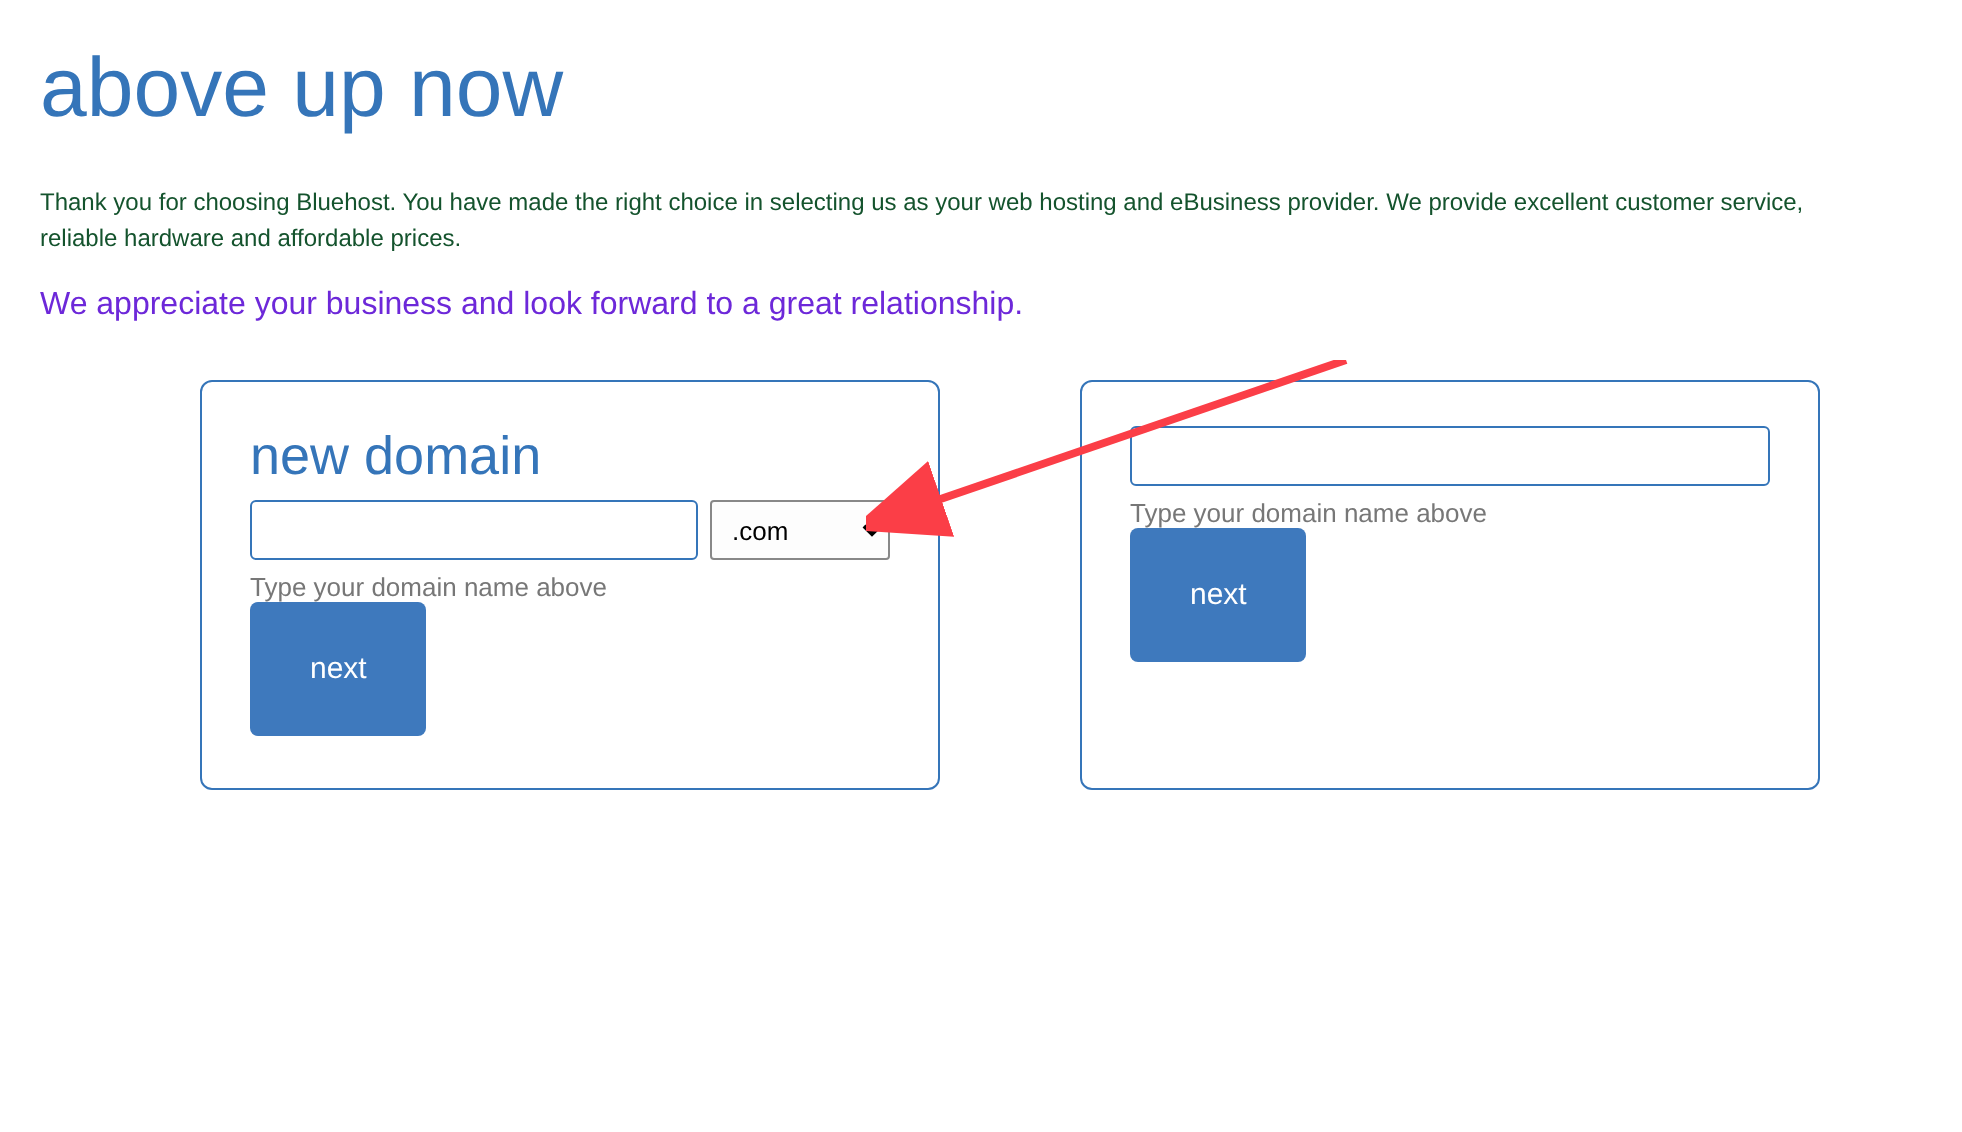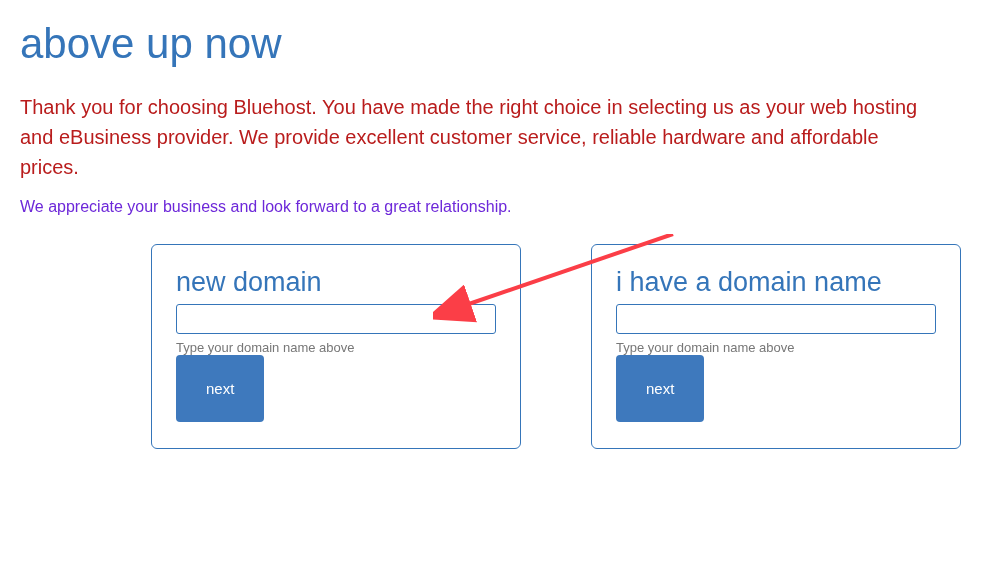--- a/index.html
+++ b/index.html
@@ -14,37 +14,36 @@
       padding: 20px;
       width: 981px;
     }
     .page-title {
       color: #3575b9;
       font-size: 42px;
       font-weight: 300;
       margin-bottom: 24px;
     }
     .intro-text {
-      color: #b91c1c;
-      font-size: 20px;
+      color: #14532d;
+      font-size: 12px;
       line-height: 1.5;
       margin-bottom: 16px;
       max-width: 920px;
     }
     .secondary-text {
       color: #6d28d9;
       font-size: 16px;
       margin-bottom: 28px;
     }
     .cards {
       display: flex;
       gap: 70px;
       padding-left: 80px;
       position: relative;
-      justify-content: flex-end;
     }
     .card {
       border: 1px solid #3575b9;
       border-radius: 6px;
       padding: 22px 24px 26px;
       width: 370px;
       background: #fff;
     }
     .card-title {
       color: #3575b9;
@@ -121,27 +120,29 @@
         <polygon points="0 0, 12 5, 0 10" fill="#fb3e47"></polygon>
       </marker>
     </defs>
     <line x1="240" y1="0" x2="30" y2="72" stroke="#fb3e47" stroke-width="4" marker-end="url(#arrowhead)"></line>
   </svg>
 
   <div class="card">
     <h2 class="card-title">new domain</h2>
     <div class="input-row">
       <input type="text" class="domain-input" placeholder="" style="">
+      <select class="tld-select">
+        <option>.com</option>
+      </select>
     </div>
     <p class="helper-text">Type your domain name above</p>
     <button class="next-btn">next</button>
   </div>
 
   <div class="card">
-    <h2 class="card-title">i have a domain name</h2>
     <div class="input-row">
       <input type="text" class="domain-input wide" placeholder="" style="">
     </div>
     <p class="helper-text">Type your domain name above</p>
     <button class="next-btn">next</button>
   </div>
 
 </div>
 
 </body></html>

